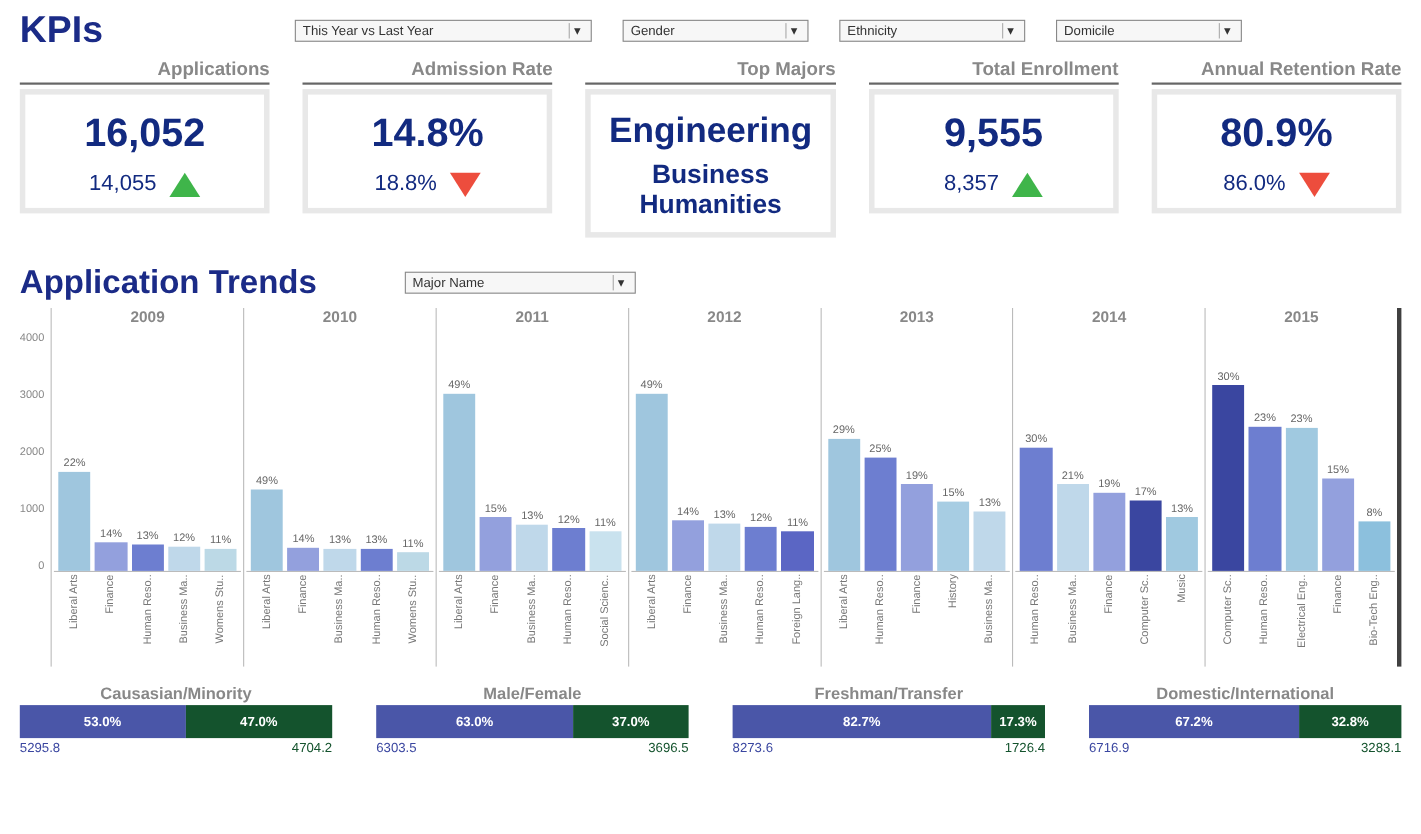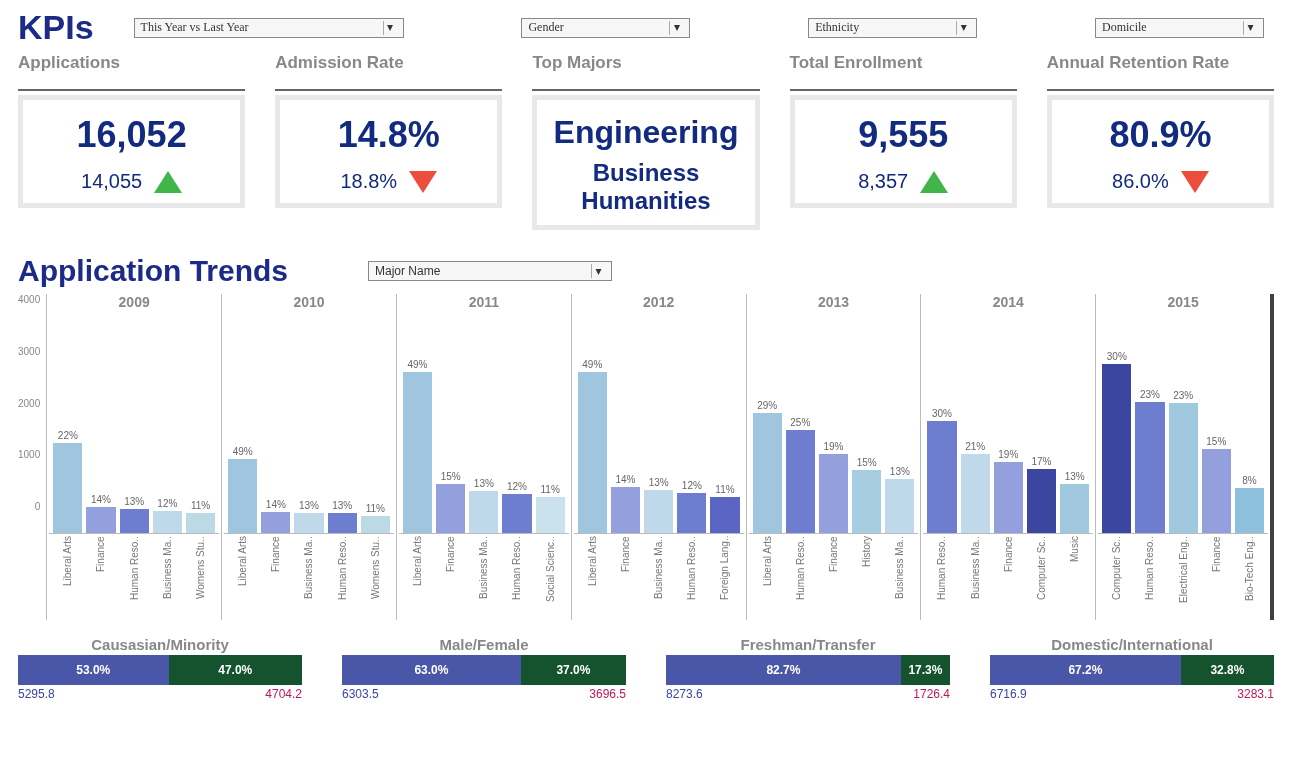--- a/index.html
+++ b/index.html
@@ -11,59 +11,59 @@
   .dropdown {
     display: flex; justify-content: space-between; align-items: center;
     border: 1px solid #888; background: #f7f7f7; font-size: 12px;
     padding: 2px 6px; height: 20px; cursor: pointer;
   }
   .dd-arrow { width: 14px; height: 14px; border-left: 1px solid #aaa; display: flex; align-items: center; justify-content: center; }
   .filters-top { gap: 0; }
   .filters-top .dropdown { width: 169px; }
   .kpi-row { display: flex; gap: 30px; margin-top: 6px; }
   .kpi { flex: 1; }
-  .kpi-title { text-align: left; color: #888; font-weight: bold; font-size: 17px; padding-bottom: 16px; border-bottom: 2px solid #666; }
+  .kpi-title { text-align: right; color: #888; font-weight: bold; font-size: 17px; padding-bottom: 2px; border-bottom: 2px solid #666; }
   .kpi-card { border: 5px solid #e8e8e8; padding: 14px 10px 10px; margin-top: 4px; min-height: 110px; position: relative; }
   .kpi-main { color: #122a80; font-size: 36px; font-weight: bold; text-align: center; }
   .kpi-main.sm { font-size: 32px; }
   .kpi-sub-row { display: flex; align-items: center; justify-content: center; gap: 12px; margin-top: 14px; }
   .kpi-sub { color: #122a80; font-size: 20px; }
   .kpi-sec { color: #122a80; font-size: 24px; font-weight: bold; text-align: center; margin-top: 8px; }
   .tri-up { width: 0; height: 0; border-left: 14px solid transparent; border-right: 14px solid transparent; border-bottom: 22px solid #3fb54a; }
   .tri-down { width: 0; height: 0; border-left: 14px solid transparent; border-right: 14px solid transparent; border-top: 22px solid #ed4d3d; }
   .trends-header { margin-top: 24px; display: flex; align-items: center; }
-  .trends-header .dropdown { width: 244px; }
+  .trends-header .dropdown { width: 210px; }
   .chart-area { display: flex; margin-top: 6px; }
   .y-axis { display: flex; flex-direction: column; justify-content: space-between; align-items: flex-end; height: 240px; padding: 0 6px 0 0; font-size: 10px; color: #888; }
   .year-panels { display: flex; flex: 1; }
   .year-panel { flex: 1; border-left: 1px solid #bbb; padding: 0 2px; display: flex; flex-direction: column; }
   .year-panel:last-child { border-right: 4px solid #404040; }
   .year-label { text-align: center; color: #888; font-weight: bold; font-size: 14px; height: 22px; }
   .bars-row { display: flex; align-items: flex-end; height: 218px; border-bottom: 1px solid #bbb; gap: 4px; padding: 0 4px; }
   .bar-col { flex: 1; display: flex; flex-direction: column; align-items: center; justify-content: flex-end; height: 100%; }
   .bar-pct { font-size: 10px; color: #666; margin-bottom: 2px; }
   .bar-rect { width: 100%; }
   .cat-row { display: flex; gap: 4px; padding: 2px 4px 0; }
   .cat-label { flex: 1; font-size: 10px; color: #777; writing-mode: vertical-rl; transform: rotate(180deg); height: 84px; display: flex; align-items: center; justify-content: flex-end; white-space: nowrap; overflow: hidden; }
   .ratios { display: flex; justify-content: space-between; margin-top: 16px; gap: 40px; }
   .ratio { flex: 1; }
   .ratio-title { text-align: center; color: #888; font-weight: bold; font-size: 15px; margin-bottom: 2px; }
   .ratio-bar { display: flex; height: 30px; width: 100%; font-size: 12px; font-weight: bold; }
   .ratio-a { background: #4a56a8; color: #fff; display: flex; align-items: center; justify-content: center; }
   .ratio-b { background: #14532d; color: #fff; display: flex; align-items: center; justify-content: center; }
   .ratio-nums { display: flex; justify-content: space-between; font-size: 12px; margin-top: 2px; }
   .ratio-num-a { color: #3a46a0; }
-  .ratio-num-b { color: #be185d; }
+  .ratio-num-b { color: #14532d; }
 </style>
 </head>
 <body>
 
 <div class="row filters-top">
   <h1 class="heading">KPIs</h1>
-  <div id="top-filters" class="row" style="flex:1; justify-content: space-between; gap: 28px; padding-right: 10px; font-family: Liberation Serif, serif;">
+  <div id="top-filters" class="row" style="flex:1; justify-content: center; gap: 28px; padding-right: 10px;">
       <div class="dropdown" style="width: 270px;">
         <span>This Year vs Last Year</span>
         <span class="dd-arrow">▾</span>
       </div>
       <div class="dropdown">
         <span>Gender</span>
         <span class="dd-arrow">▾</span>
       </div>
       <div class="dropdown">
         <span>Ethnicity</span>
@@ -128,21 +128,21 @@
 
 <div class="trends-header">
   <h2 class="heading">Application Trends</h2>
   <div class="dropdown">
     <span>Major Name</span>
     <span class="dd-arrow">▾</span>
   </div>
 </div>
 
 <div class="chart-area">
-  <div style="display:flex;">
+  <div style="display:flex;flex-direction:column;">
     <div style="height:22px"></div>
     <div class="y-axis" id="y-axis" style="height:218px">
         <span>4000</span>
         <span>3000</span>
         <span>2000</span>
         <span>1000</span>
         <span>0</span>
       </div>
   </div>
   <div class="year-panels" id="year-panels">

